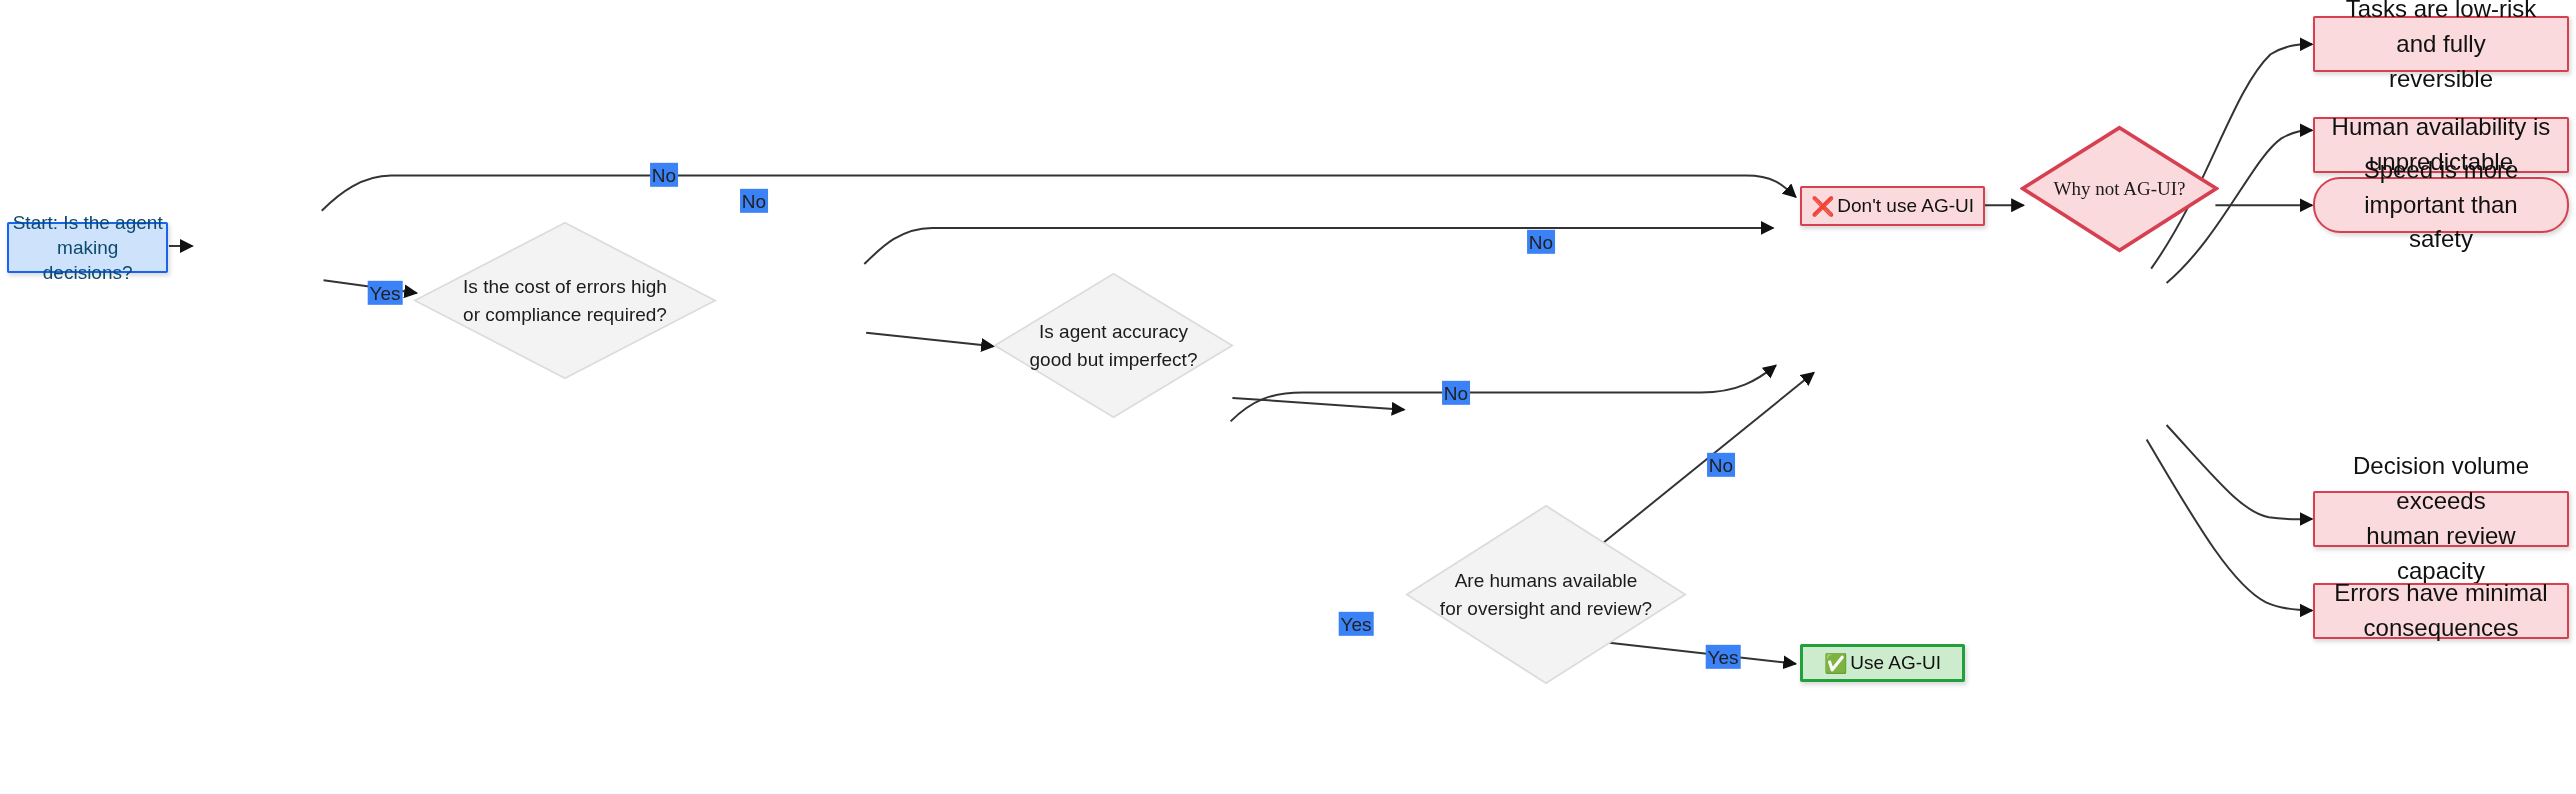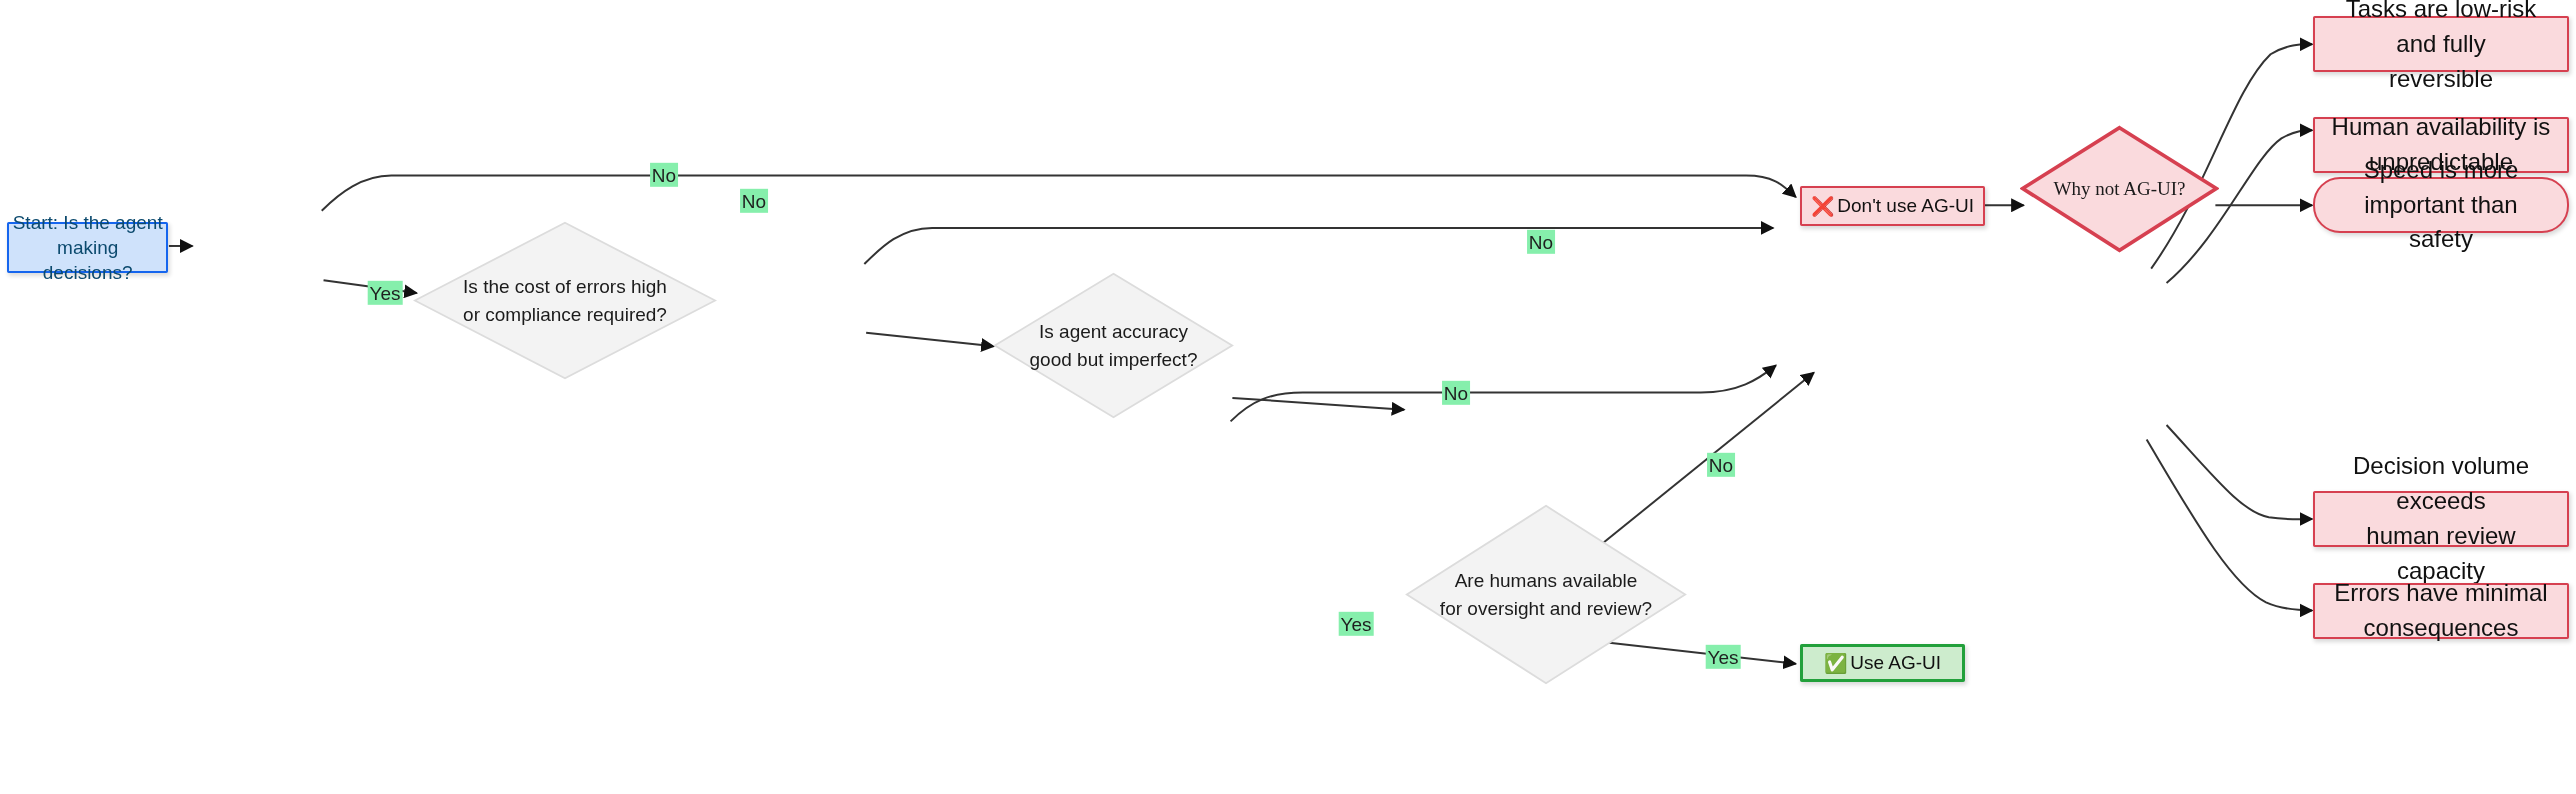--- a/index.html
+++ b/index.html
@@ -27,21 +27,21 @@
   }
   .edge-path {
     fill: none;
     stroke: #333333;
     stroke-width: 2.2px;
   }
   .edge-label {
     position: absolute;
     font-size: 19px;
     color: #1f1f1f;
-    background: #86efac;
+    background: #3b82f6;
     line-height: 1;
     padding: 2.7px 1.8px;
     white-space: nowrap;
     transform: translate(-50%, -50%);
   }
   
   .node {
     position: absolute;
     box-sizing: border-box;
     display: flex;

